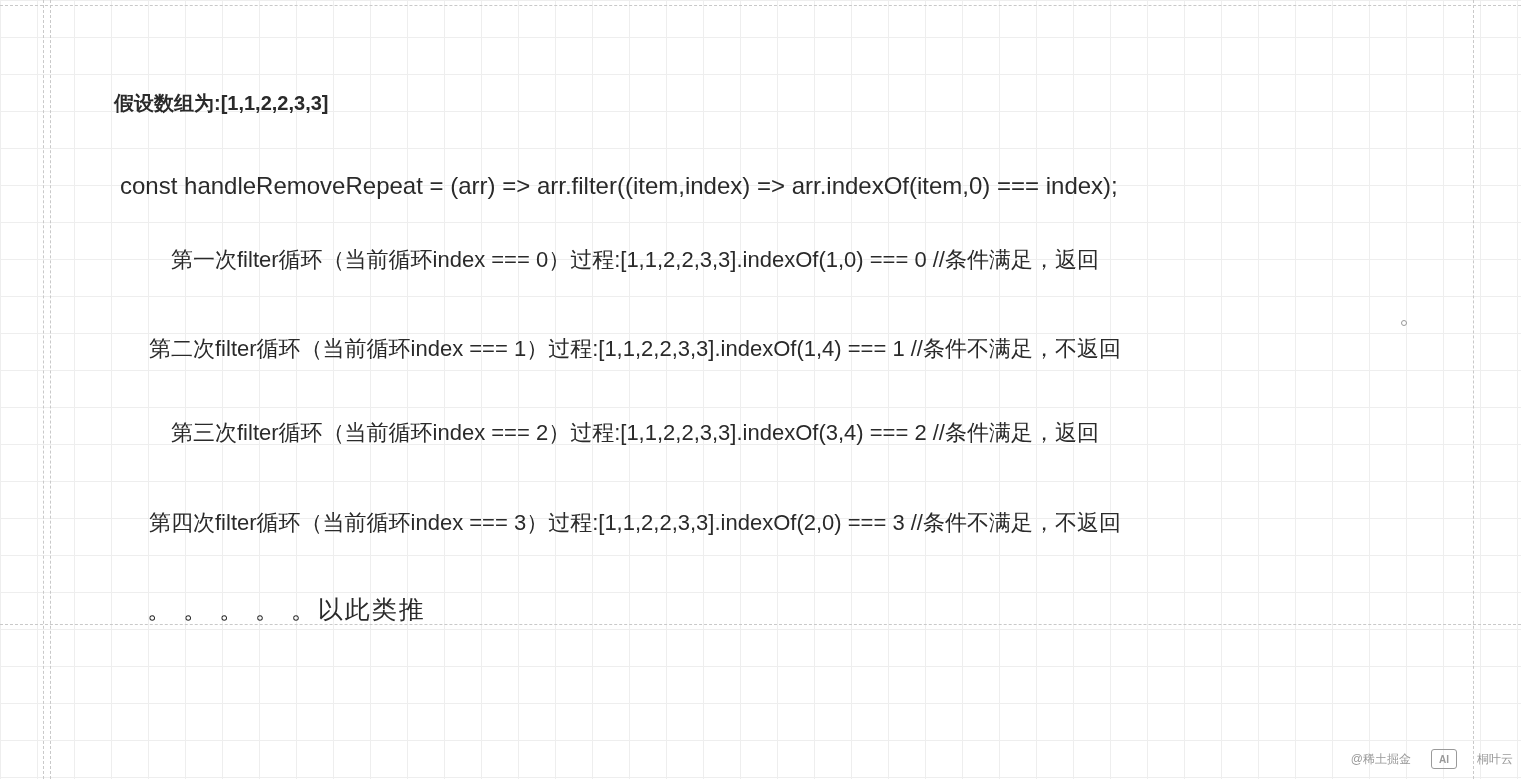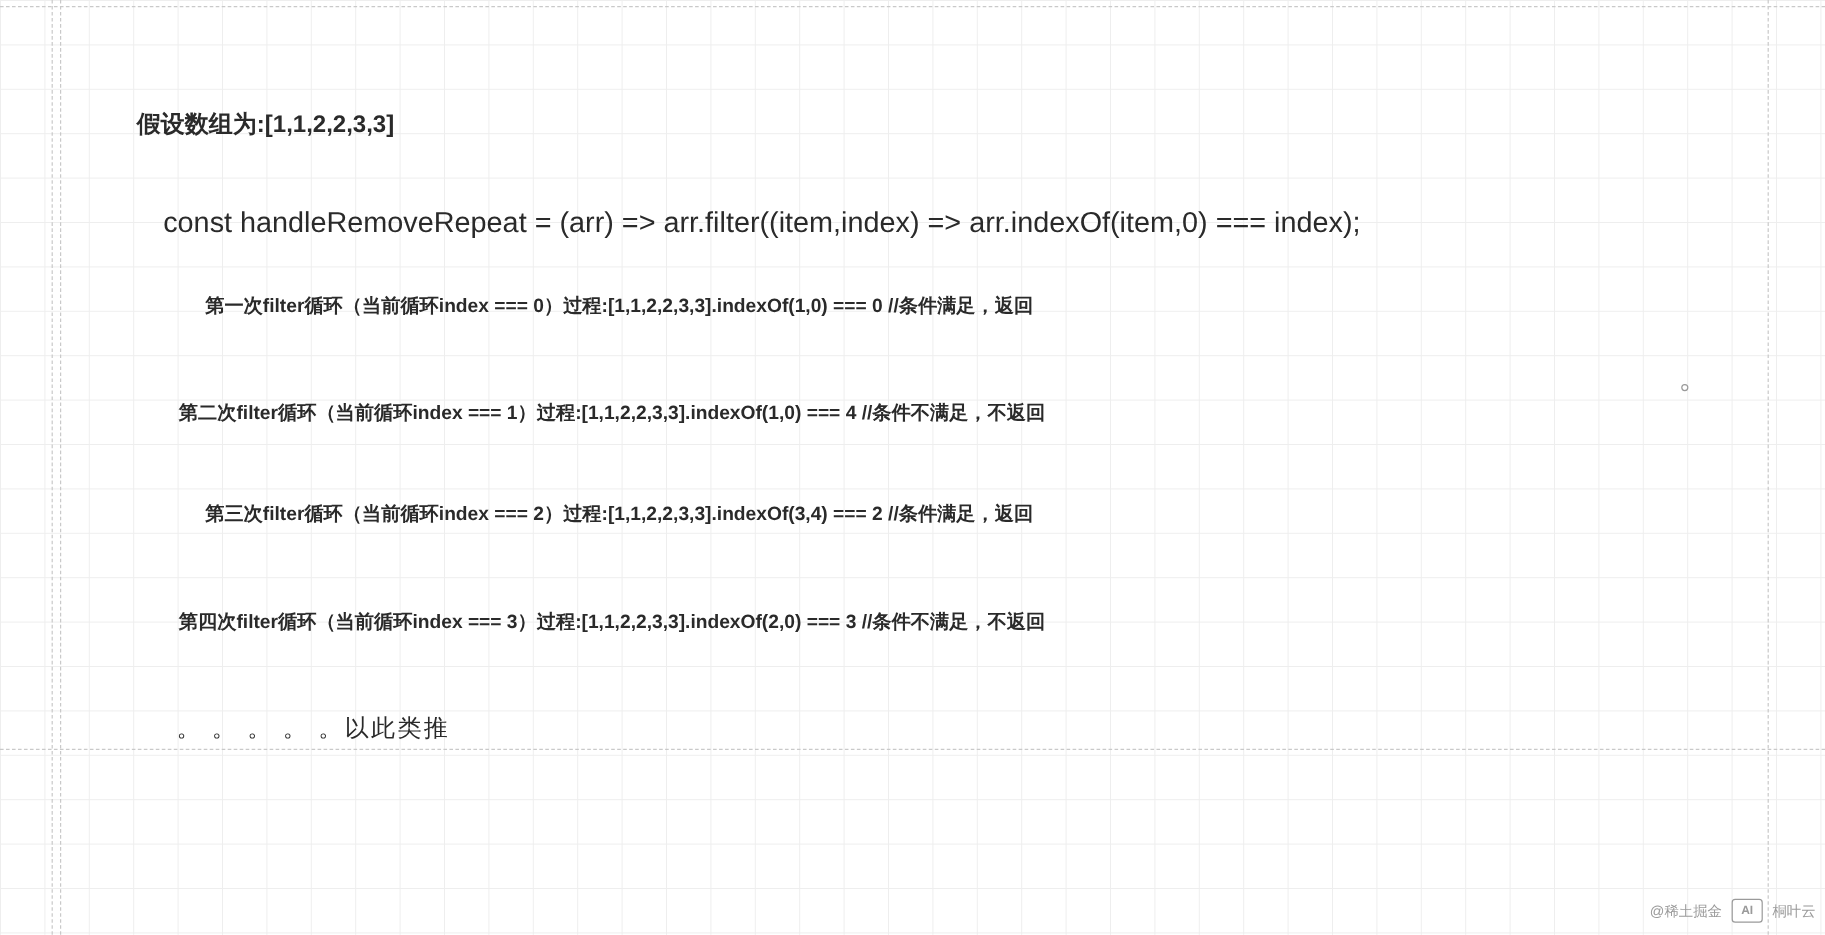--- a/index.html
+++ b/index.html
@@ -11,26 +11,26 @@
       linear-gradient(to right,#eeeeee 1px,transparent 1px),
       linear-gradient(to bottom,#eeeeee 1px,transparent 1px);
     background-size:37px 37px;}
   
   .guide{position:absolute;background:none;}
   .guide-h{left:0;right:0;border-top:1px dashed #c9c9c9;height:0;}
   .guide-v{top:0;bottom:0;border-left:1px dashed #c9c9c9;width:0;}
   
   .line{position:absolute;white-space:nowrap;}
   .t-head{font-size:20px;font-weight:600;}
-  .t-code{font-size:24px;font-weight:400;margin-left:16px;}
-  .t-step{font-size:16px;font-weight:700;}
-  .t-end{font-size:20px;font-weight:400;letter-spacing:2px;}
+  .t-code{font-size:24px;font-weight:400;}
+  .t-step{font-size:22px;font-weight:400;}
+  .t-end{font-size:25px;font-weight:400;letter-spacing:2px;}
   
   .wm{position:absolute;right:8px;bottom:10px;display:flex;align-items:center;
-    font-size:12px;color:#9a9a9a;gap:8px;}
+    font-size:12px;color:#9a9a9a;gap:20px;}
   .wm .badge{display:inline-flex;align-items:center;justify-content:center;
     width:24px;height:18px;border:1px solid #9a9a9a;border-radius:3px;
     font-size:10px;font-weight:700;color:#9a9a9a;}
 </style>
 </head>
 <body>
 
 <div class="grid"></div>
 
 <div class="guide guide-v" style="left:43px"></div>
@@ -38,21 +38,21 @@
 <div class="guide guide-v" style="left:1473px"></div>
 <div class="guide guide-h" style="top:5px"></div>
 <div class="guide guide-h" style="top:624px"></div>
 
 <div class="line t-head" style="left:114px;top:90px">假设数组为:[1,1,2,2,3,3]</div>
 
 <div class="line t-code" style="left:120px;top:172px">const handleRemoveRepeat = (arr) =&gt; arr.filter((item,index) =&gt; arr.indexOf(item,0) === index);</div>
 
 <div class="line t-step" style="left:171px;top:245px">第一次filter循环（当前循环index === 0）过程:[1,1,2,2,3,3].indexOf(1,0) === 0  //条件满足，返回</div>
 
-<div class="line t-step" style="left:149px;top:334px">第二次filter循环（当前循环index === 1）过程:[1,1,2,2,3,3].indexOf(1,0) === 4  //条件不满足，不返回</div>
+<div class="line t-step" style="left:149px;top:334px">第二次filter循环（当前循环index === 1）过程:[1,1,2,2,3,3].indexOf(1,4) === 1  //条件不满足，不返回</div>
 
 <div class="line t-step" style="left:171px;top:418px">第三次filter循环（当前循环index === 2）过程:[1,1,2,2,3,3].indexOf(3,4) === 2  //条件满足，返回</div>
 
 <div class="line t-step" style="left:149px;top:508px">第四次filter循环（当前循环index === 3）过程:[1,1,2,2,3,3].indexOf(2,0) === 3  //条件不满足，不返回</div>
 
 <div class="line t-end" style="left:147px;top:593px">。 。 。 。 。以此类推</div>
 
 <div style="position:absolute;left:1401px;top:320px;width:4px;height:4px;border:1px solid #999;border-radius:50%"></div>
 
 <div class="wm">

